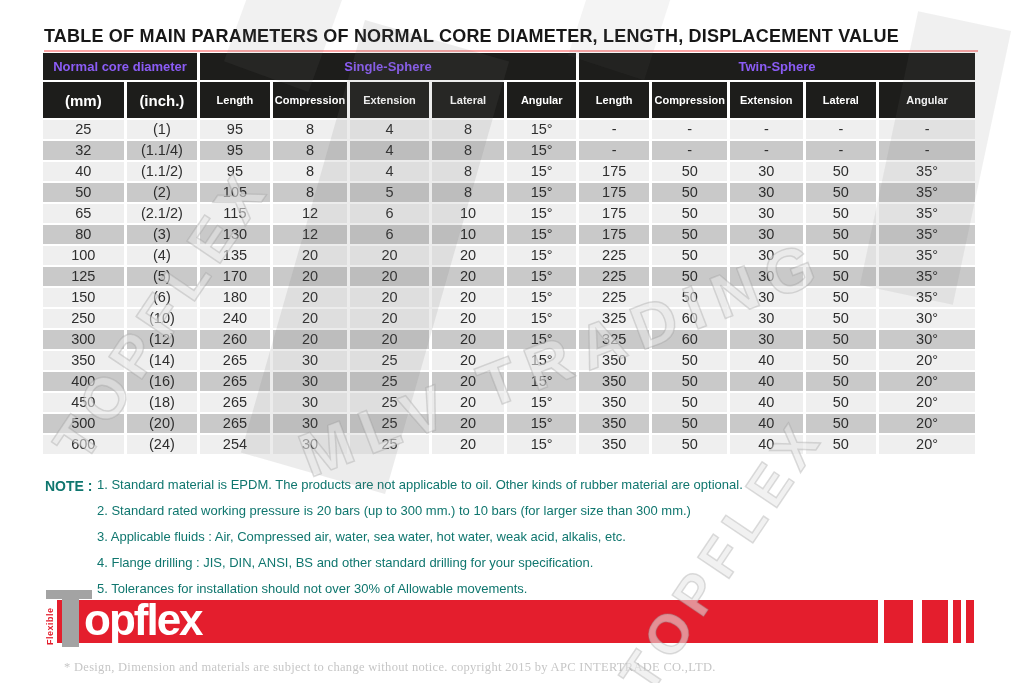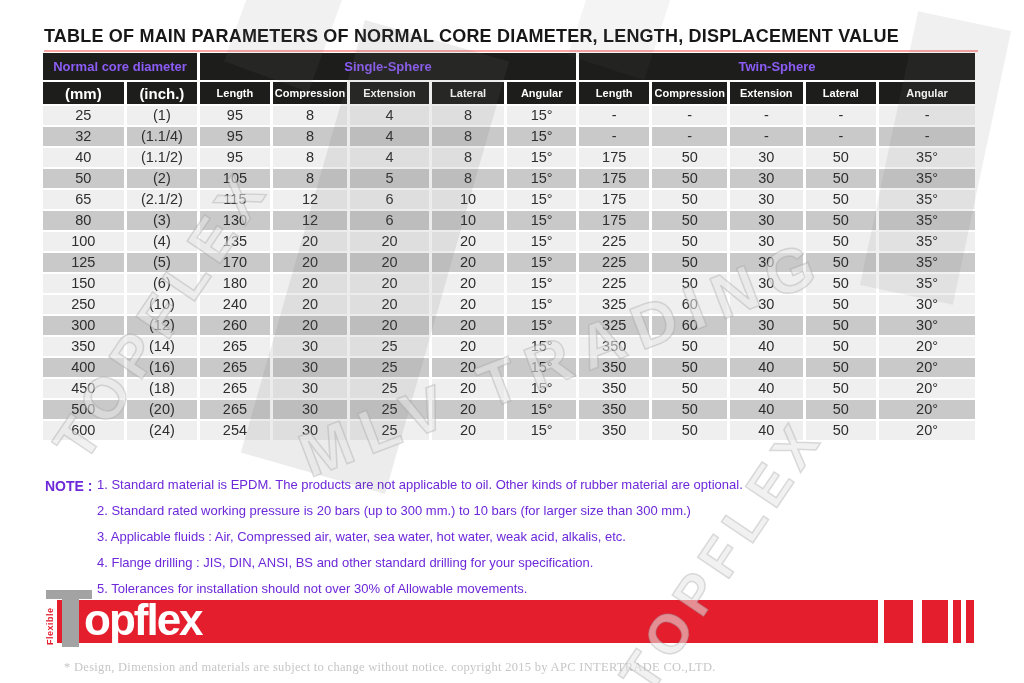--- a/index.html
+++ b/index.html
@@ -22,28 +22,28 @@
     border-collapse:separate;border-spacing:3px 2px;
     table-layout:fixed;width:938px;
   }
   table.params th, table.params td{
     text-align:center;vertical-align:middle;padding:0;
   }
   th.grouphead{
     background:var(--header-bg);color:#8b5cf6;font-size:13px;font-weight:700;height:27px;
   }
   th.colhead{
-    background:var(--header-bg);color:#fff;font-size:11px;font-weight:700;height:22px;margin-left:44px;
+    background:var(--header-bg);color:#fff;font-size:11px;font-weight:700;height:36px;margin-left:44px;
   }
   th.colhead.big{font-size:15px;font-weight:700;}
   tbody td{
     background:var(--row-light);color:#2e2e2e;font-size:14.5px;height:19px;line-height:19px;
   }
   tbody tr.alt td{background:var(--row-alt);}
-  .notes{position:absolute;left:45px;top:477px;width:900px;font-size:13px;color:#6d28d9;}
+  .notes{position:absolute;left:45px;top:477px;width:900px;font-size:13px;color:#0f766e;}
   .notes-label{position:absolute;left:0;top:1px;font-weight:700;font-size:14px;}
   .notes-list{margin:0;padding:0 0 0 52px;list-style:none;}
   .notes-list li{margin-bottom:10px;line-height:16px;}
   
   .logo-tbar{position:absolute;left:46px;top:590px;width:46px;height:9px;background:#a3a3a3;z-index:3;}
   .logo-tstem{position:absolute;left:62px;top:590px;width:17px;height:57px;background:#a3a3a3;z-index:3;}
   .logo-flexible{
     position:absolute;left:45px;top:599px;height:46px;z-index:4;
     writing-mode:vertical-rl;transform:rotate(180deg);
     color:var(--brand-red);font-size:9px;font-weight:700;letter-spacing:0.5px;

